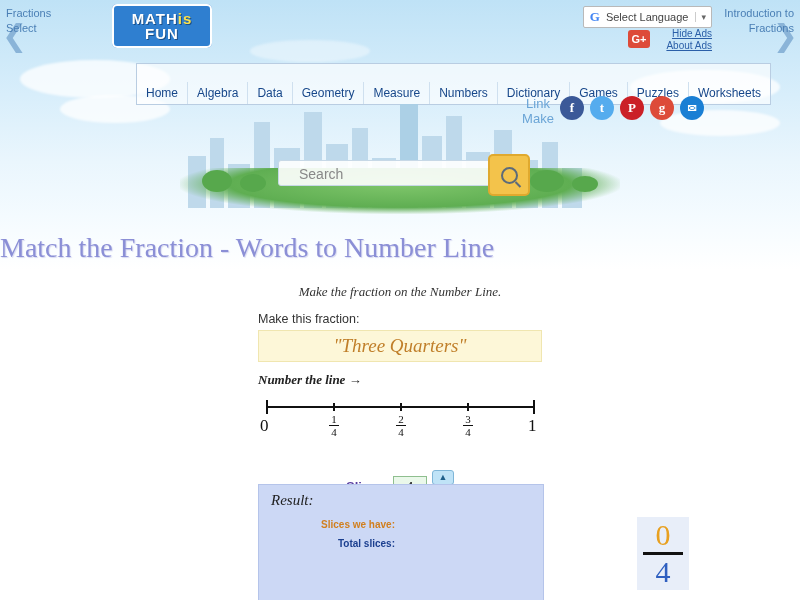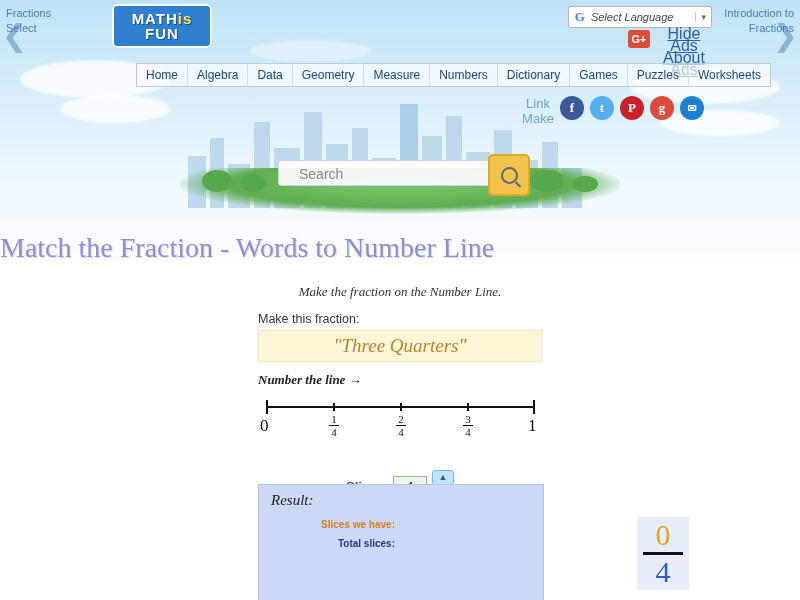--- a/index.html
+++ b/index.html
@@ -36,35 +36,35 @@
   }
   .logo-text .b{color:#ffe24a;}
   
   .translate{
     position:absolute;right:88px;top:6px;height:20px;
     border:1px solid #b9b9b9;background:#fff;border-radius:2px;
     display:flex;align-items:center;font-size:11px;color:#444;
   }
   .g-icon{width:16px;height:16px;margin:0 3px;font-weight:bold;font-size:13px;
     font-family:"Liberation Serif",serif;color:#4285f4;text-align:center;line-height:16px;}
-  .translate .label{padding-right:22px;font-style:italic;}
+  .translate .label{padding-right:7px;}
   .translate .caret{border-left:1px solid #ccc;padding:0 5px;color:#666;font-size:9px;}
   .gplus{
     position:absolute;right:150px;top:30px;width:22px;height:18px;background:#dd4b39;
     border-radius:3px;color:#fff;font-size:11px;font-weight:bold;text-align:center;line-height:18px;
   }
-  .adlinks{position:absolute;right:88px;top:28px;font-size:16px;color:#2b5fa8;text-align:center;width:56px;line-height:12px;}
+  .adlinks{position:absolute;right:88px;top:28px;font-size:10px;color:#2b5fa8;text-align:right;width:56px;line-height:12px;}
   .adlinks a{display:block;text-decoration:underline;color:#2b5fa8;cursor:pointer;}
   
   .menubar{
     position:absolute;left:136px;top:63px;display:flex;
     border:1px solid #b9cde2;background:rgba(255,255,255,.65);
   }
   .menubar .mi{
-    padding:4px 9px;font-size:12px;color:#17478a;border-right:1px solid #cfe0ef;cursor:pointer;
+    padding:4px 9px;font-size:12px;color:#17478a;border-right:1px solid #cfe0ef;cursor:pointer;margin-top:18px;
   }
   .menubar .mi:last-child{border-right:none;}
   
   .linkhere{position:absolute;left:518px;top:96px;color:#6aa4d6;font-size:13px;line-height:15px;text-align:center;width:40px;}
   .social{position:absolute;left:560px;top:96px;display:flex;gap:6px;}
   .soc{width:24px;height:24px;border-radius:50%;color:#fff;font-size:13px;font-weight:bold;
        display:flex;align-items:center;justify-content:center;font-family:"Liberation Serif",serif;}
   .soc.fb{background:#3b5998;}
   .soc.tw{background:#55acee;}
   .soc.pi{background:#cb2027;}

